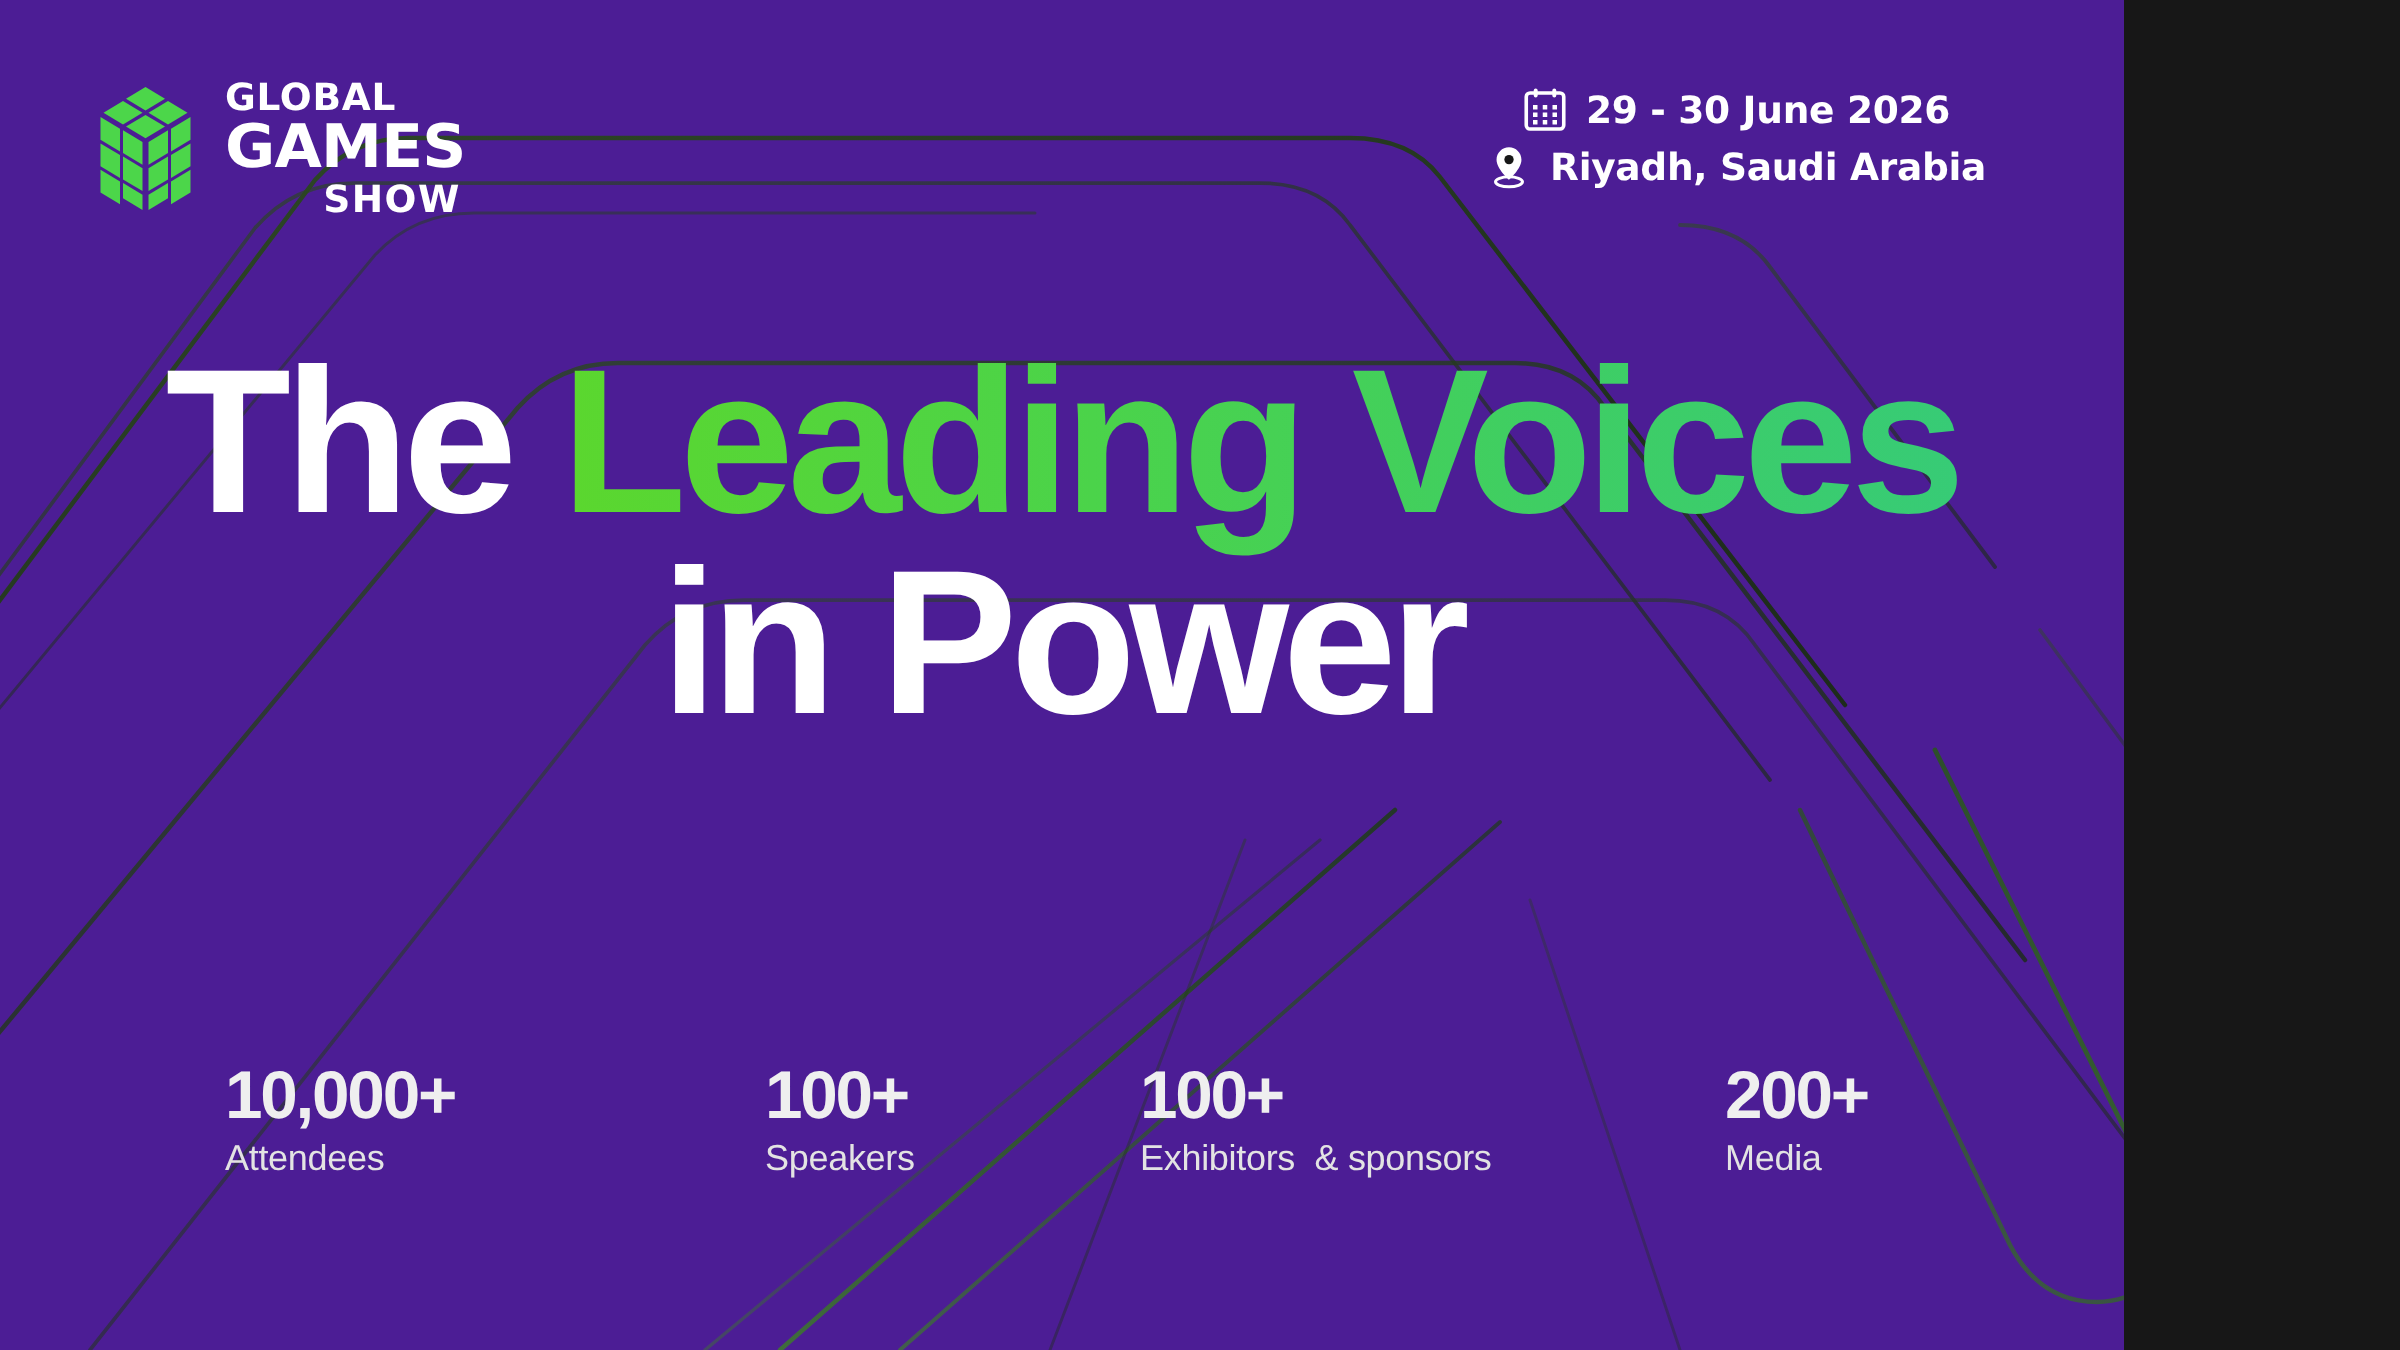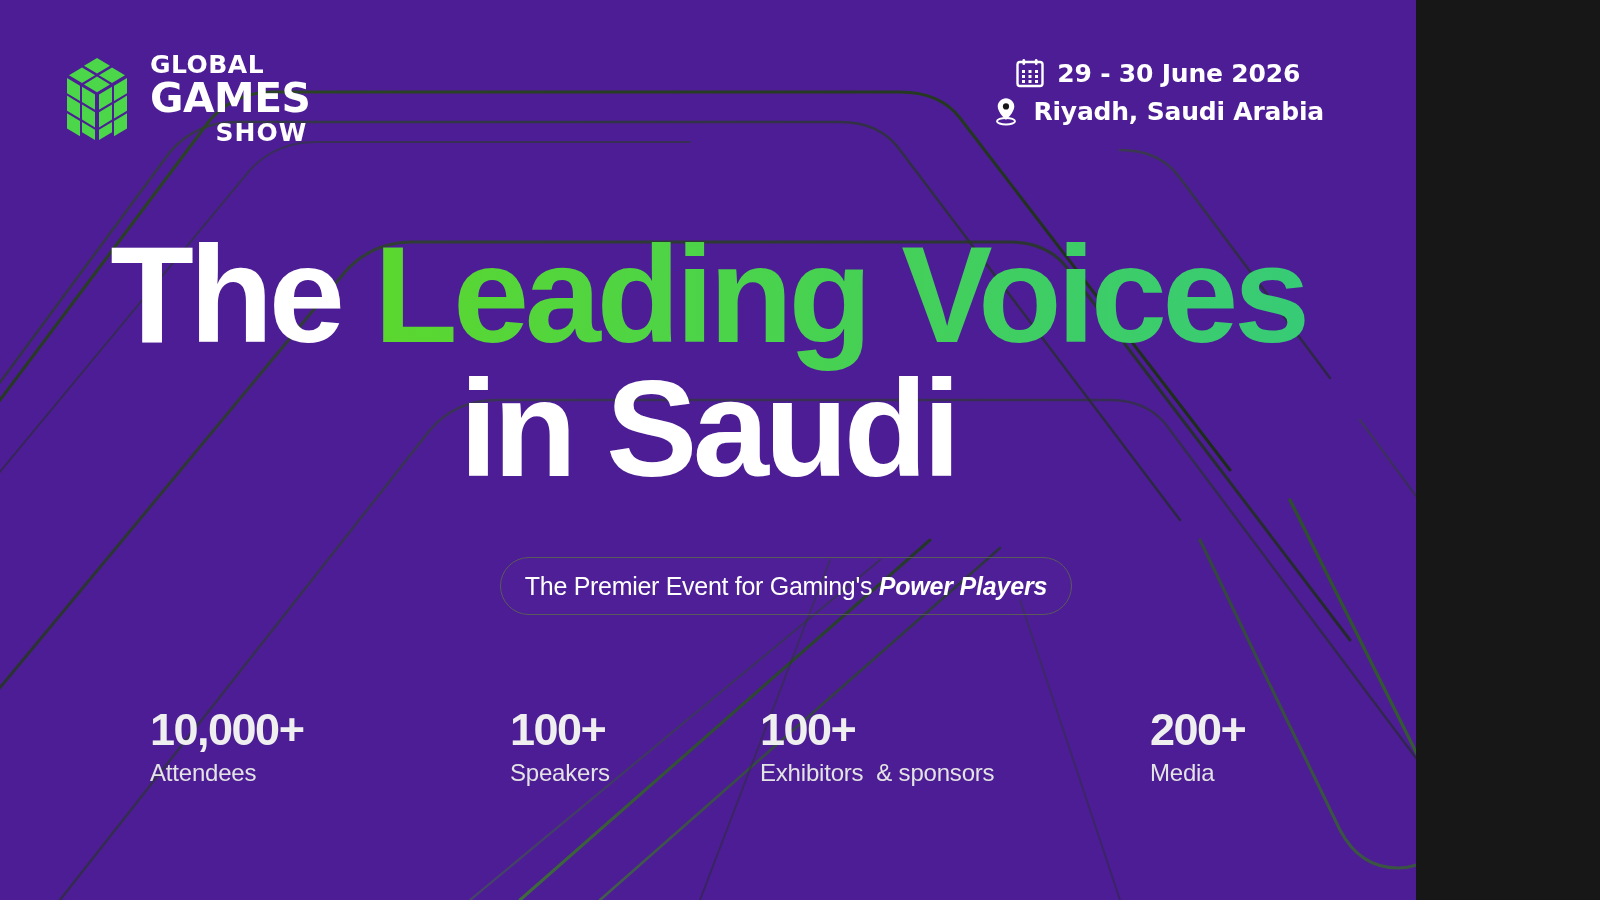--- a/index.html
+++ b/index.html
@@ -232,26 +232,23 @@
         <path d="M14 2.2c-4.6 0-8.3 3.7-8.3 8.3 0 6 8.3 13.4 8.3 13.4s8.3-7.4 8.3-13.4c0-4.6-3.7-8.3-8.3-8.3z" fill="#fff"></path>
         <circle cx="14" cy="10.4" r="3.1" fill="#171717"></circle>
         <ellipse cx="14" cy="25.2" rx="9" ry="3.3" fill="none" stroke="#fff" stroke-width="2"></ellipse>
       </svg>
       <span>Riyadh, Saudi Arabia</span>
     </div>
   </div>
 
   <h1 id="headline">
     <span class="line"><span>The </span><span class="accent">Leading Voices</span></span>
-    <span class="line">in Saudi</span>
+    <span class="line">in Power</span>
   </h1>
 
-  <div id="subtitle-pill">
-    <span id="subtitle-text"><span>The Premier Event for Gaming's </span><span class="emph">Power Players</span></span>
-  </div>
 
   <div id="stats">
     <div class="stat">
       <div class="stat-value">10,000+</div>
       <div class="stat-label">Attendees</div>
     </div>
     <div class="stat">
       <div class="stat-value">100+</div>
       <div class="stat-label">Speakers</div>
     </div>

